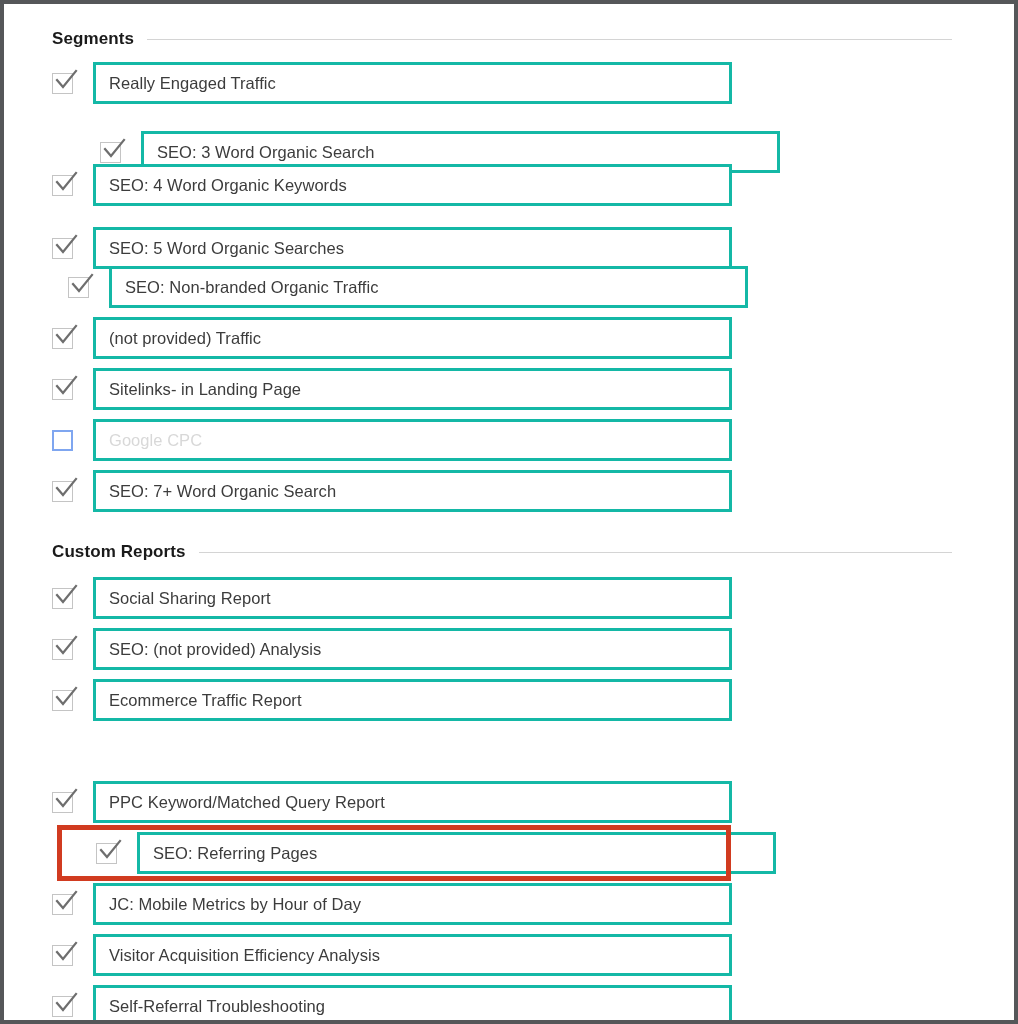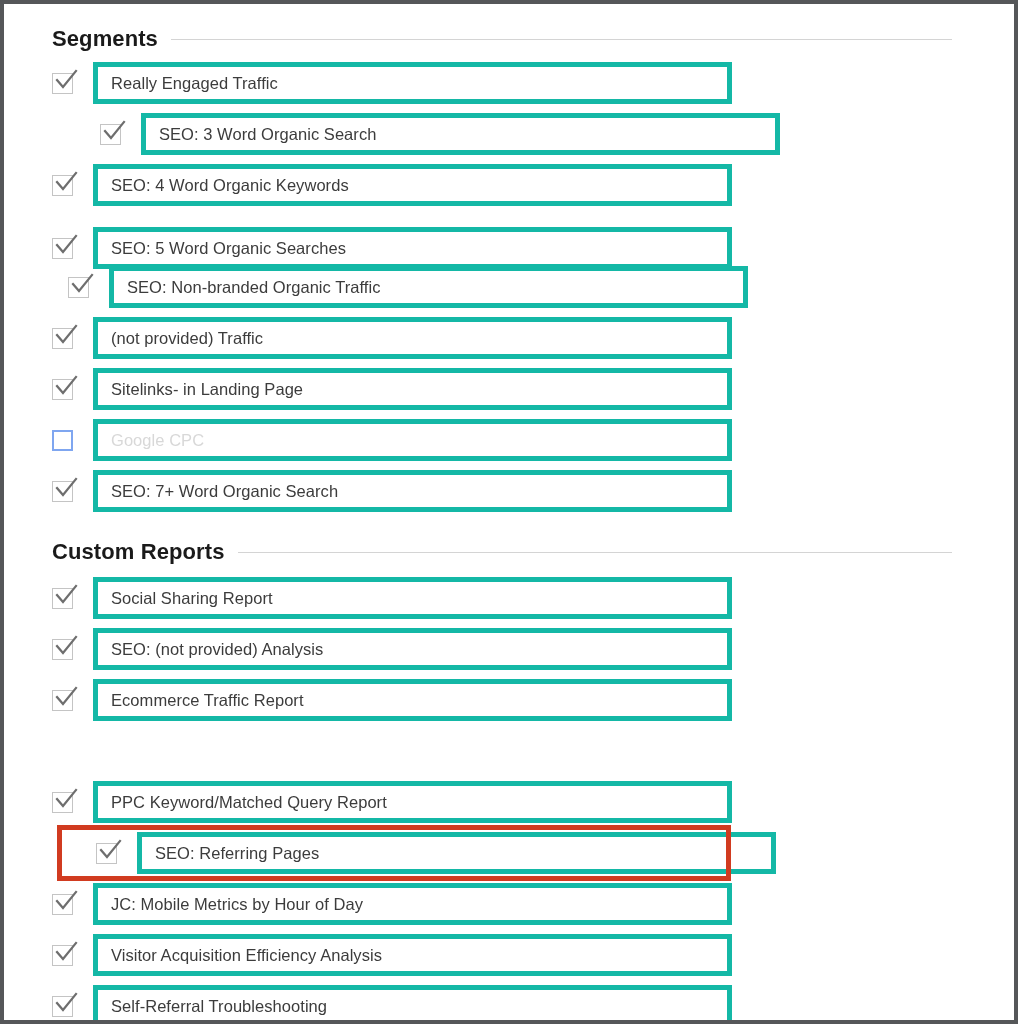--- a/index.html
+++ b/index.html
@@ -40,21 +40,21 @@
   
   .section-head {
     position: absolute;
     left: 48px;
     display: flex;
     align-items: center;
     width: 900px;
     height: 20px;
   }
   .section-head .title {
-    font-size: 22px;
+    font-size: 17px;
     font-weight: bold;
     color: #1a1a1a;
     white-space: nowrap;
     letter-spacing: 0.1px;
   }
   .section-head .rule {
     flex: 1;
     height: 1px;
     background: #d4d4d4;
     margin-left: 13px;
@@ -89,21 +89,21 @@
     top: -5px;
     width: 24px;
     height: 24px;
     display: block;
   }
 
   .field {
     flex: 1 1 auto;
     height: 42px;
     box-sizing: border-box;
-    border: 5px solid #14b8a6;
+    border: 3px solid #14b8a6;
     background: #ffffff;
     display: flex;
     align-items: center;
     padding-left: 13px;
     font-size: 16.5px;
     color: #3c3c3c;
     letter-spacing: 0.05px;
     white-space: nowrap;
     overflow: hidden;
   }
@@ -130,21 +130,21 @@
         <span class="rule"></span>
       </div>
       <div class="row" style="top: 58px;">
         <div class="checkbox">
           <svg class="tick" viewBox="0 0 24 24">
             <path d="M3 11 L9 18 L22 2" fill="none" stroke="#6e6e6e" stroke-width="2.2" stroke-linecap="square" stroke-linejoin="miter"></path>
           </svg>
         </div>
         <div class="field">Really Engaged Traffic</div>
       </div>
-      <div class="row" style="top: 109px; padding-left: 48px;">
+      <div class="row" style="top: 127px; padding-left: 48px;">
         <div class="checkbox">
           <svg class="tick" viewBox="0 0 24 24">
             <path d="M3 11 L9 18 L22 2" fill="none" stroke="#6e6e6e" stroke-width="2.2" stroke-linecap="square" stroke-linejoin="miter"></path>
           </svg>
         </div>
         <div class="field">SEO: 3 Word Organic Search</div>
       </div>
       <div class="row" style="top: 160px;">
         <div class="checkbox">
           <svg class="tick" viewBox="0 0 24 24">

